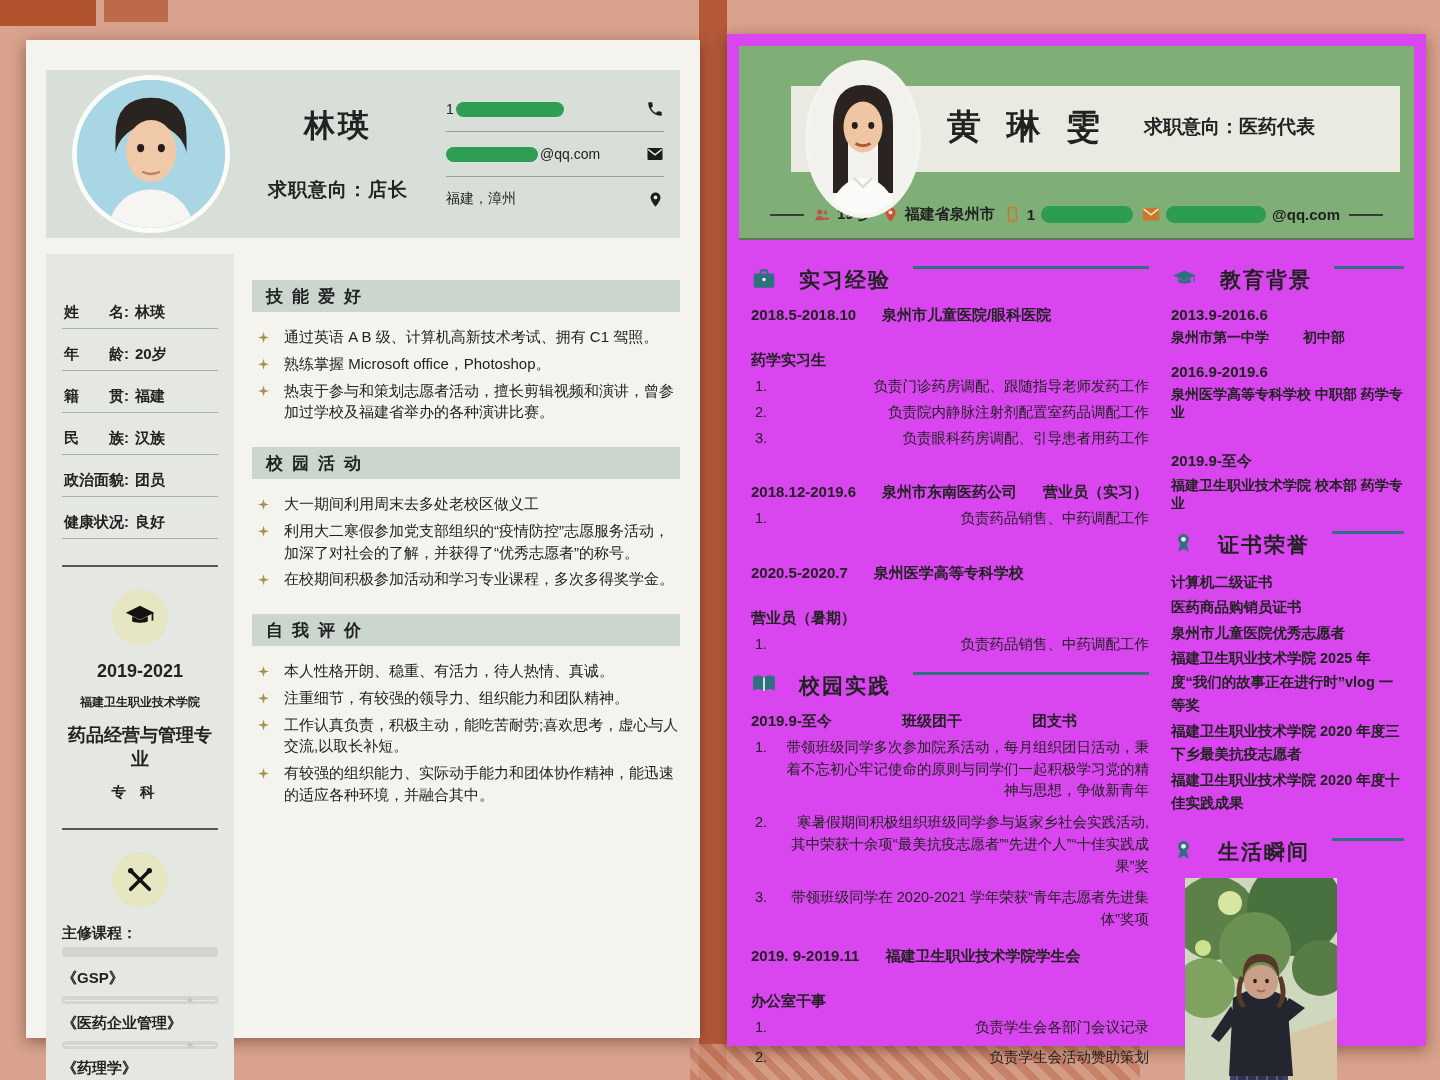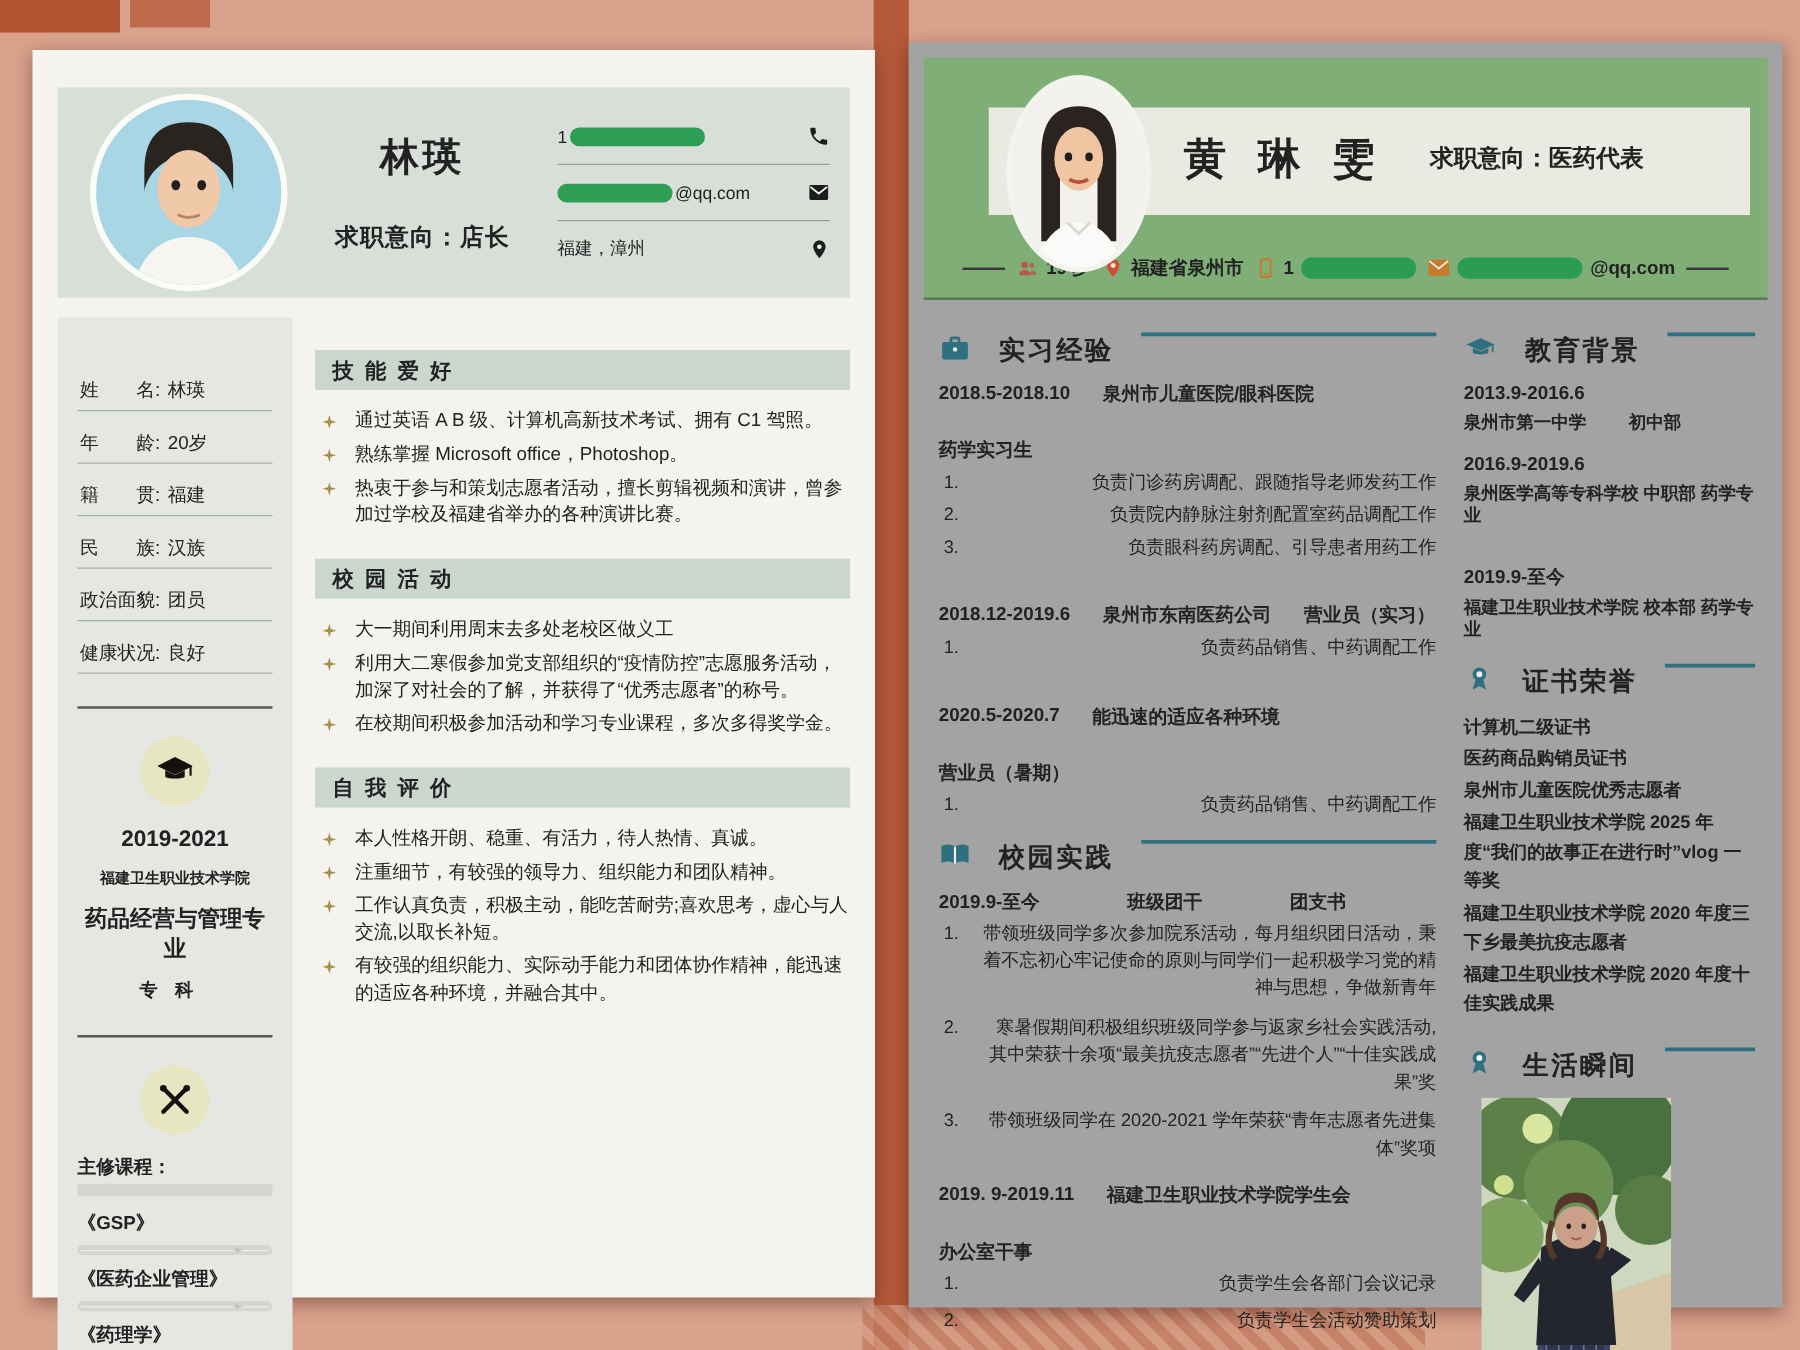--- a/index.html
+++ b/index.html
@@ -6,41 +6,41 @@
   .canvas{position:relative;width:1440px;height:1080px;background:#d8a28c;overflow:hidden;
           font-family:"Liberation Sans","DejaVu Sans",sans-serif;color:#222;}
   
   .brick{position:absolute;background:#b25330;}
   .gap-strip{position:absolute;left:699px;top:0;width:28px;height:1080px;background:#b4593a;}
   .bottom-pattern{position:absolute;left:690px;top:1044px;width:450px;height:36px;
      background:repeating-linear-gradient(45deg,#c27a5f 0 8px,#d49a82 8px 16px);opacity:.8;}
   
   .page{position:absolute;box-shadow:0 4px 14px rgba(60,20,10,.45);}
   .page-left{left:26px;top:40px;width:674px;height:998px;background:#f4f3ee;}
-  .page-right{left:727px;top:34px;width:699px;height:1012px;background:#a3a3a3;}
+  .page-right{left:727px;top:34px;width:699px;height:1012px;background:#d946ef;}
 
   
   .lp-header{margin:30px 20px 0 20px;height:168px;background:#d8dfd8;display:flex;align-items:center;}
   .lp-photo{width:148px;height:148px;border-radius:50%;overflow:hidden;border:5px solid #fbfbf8;
             margin-left:26px;flex:none;background:#a9d6e5;}
   .lp-photo svg{display:block;}
   .lp-id{flex:1;text-align:center;}
   .lp-name{font-size:31px;font-weight:bold;letter-spacing:3px;}
   .lp-obj{font-size:19px;font-weight:bold;margin-top:30px;letter-spacing:1px;}
   .lp-contact{width:218px;margin-right:16px;font-size:14px;}
   .lc-row{display:flex;align-items:center;height:44px;}
   .lc-row + .lc-row{border-top:1px solid #98a099;}
   .lc-text{flex:1;display:flex;align-items:center;gap:2px;}
   .lc-ico{flex:none;margin-left:8px;display:flex;}
   .redact{display:inline-block;height:15px;background:#2f9e55;border-radius:8px;}
   .r-ph{width:108px;} .r-em{width:92px;}
 
   .lp-body{display:flex;margin:16px 20px 0 20px;gap:18px;}
   .lp-side{width:188px;background:#e5e8e2;padding:42px 16px 40px 16px;box-sizing:border-box;min-height:770px;}
-  .info-row{display:flex;font-size:15px;font-weight:normal;padding:7px 2px 6px;border-bottom:1px solid #a8aea8;
+  .info-row{display:flex;font-size:15px;font-weight:bold;padding:7px 2px 6px;border-bottom:1px solid #a8aea8;
             margin-bottom:9px;gap:6px;}
   .side-div{height:2px;background:#55594f;margin:26px 0 22px;}
   .side-circle{width:56px;height:56px;border-radius:50%;background:#e6e6c2;margin:0 auto 16px;
                display:flex;align-items:center;justify-content:center;}
   .edu-period{font-size:18px;font-weight:bold;text-align:center;margin-top:6px;}
   .edu-school{font-size:12px;font-weight:bold;text-align:center;margin-top:12px;}
   .edu-major{font-size:18px;font-weight:bold;text-align:center;margin-top:12px;}
   .edu-degree{font-size:14.5px;font-weight:bold;text-align:center;margin-top:12px;letter-spacing:14px;}
   .courses-title{font-size:15px;font-weight:bold;margin-bottom:4px;}
   .courses-title-bar{height:10px;background:#d3d6d0;border-radius:2px;margin-bottom:12px;}
@@ -334,21 +334,21 @@
           <div class="entry-head sp2">
             <span>2018.12-2019.6</span>
             <span>泉州市东南医药公司</span>
             <span>营业员（实习）</span>
           </div>
           <ol class="duties">
             <li>负责药品销售、中药调配工作</li>
           </ol>
           <div class="entry-head sp2">
             <span>2020.5-2020.7</span>
-            <span>能迅速的适应各种环境</span>
+            <span>泉州医学高等专科学校</span>
             <span>营业员（暑期）</span>
           </div>
           <ol class="duties">
             <li>负责药品销售、中药调配工作</li>
           </ol>
         </section>
 
         <section style="margin-top:10px;">
           <div class="rsec-head">
             <svg width="26" height="26" viewBox="0 0 24 24">

